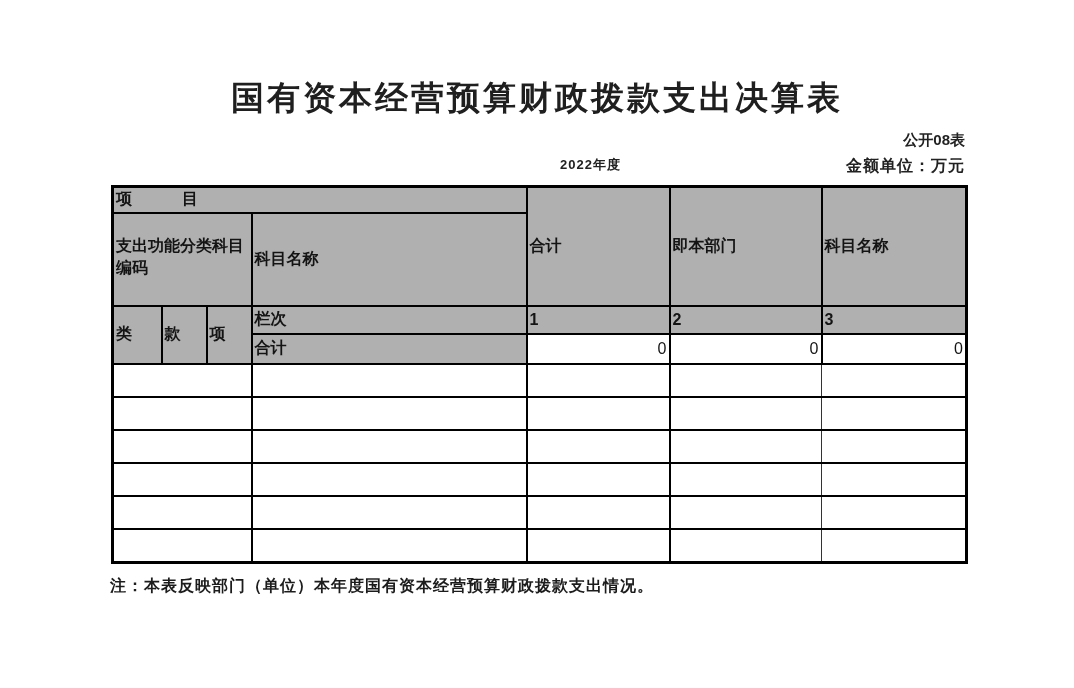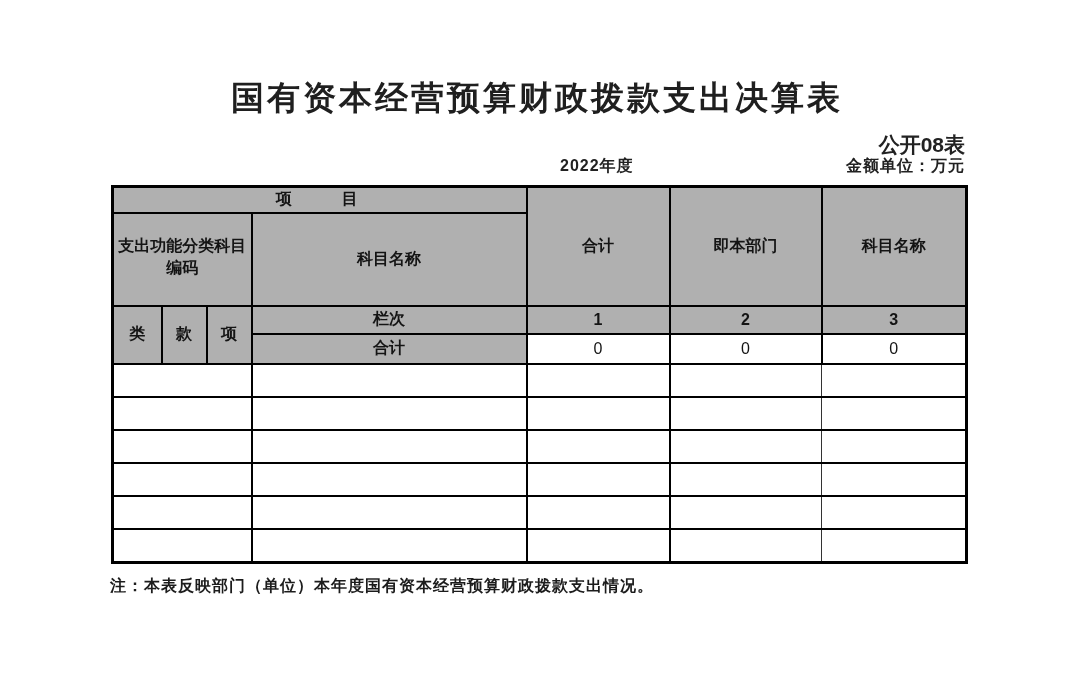--- a/index.html
+++ b/index.html
@@ -7,32 +7,32 @@
     width:1074px;height:688px;background:#ffffff;
     font-family:"Liberation Sans","DejaVu Sans",sans-serif;
     color:#1a1a1a;position:relative;overflow:hidden;
   }
   .page{position:absolute;inset:0;border-radius:23px;}
   .title{
     position:absolute;left:0;top:76px;width:1074px;text-align:center;
     font-size:33px;font-weight:bold;letter-spacing:3px;color:#1f1f1f;
   }
   .table-code{
-    position:absolute;right:109px;top:131px;font-size:21px;font-weight:bold;color:#222;
+    position:absolute;right:109px;top:131px;font-size:15px;font-weight:bold;color:#222;
   }
   .meta-left{position:absolute;left:112px;top:156px;font-size:16px;font-weight:bold;letter-spacing:2px;color:#222;}
-  .meta-year{position:absolute;left:560px;top:156px;font-size:16px;font-weight:bold;letter-spacing:1px;color:#222;}
+  .meta-year{position:absolute;left:560px;top:156px;font-size:13px;font-weight:bold;letter-spacing:1px;color:#222;}
   .meta-unit{position:absolute;right:109px;top:156px;font-size:16px;font-weight:bold;letter-spacing:1px;color:#222;}
 
   table.report{
     position:absolute;left:111px;top:185px;border-collapse:collapse;table-layout:fixed;
     border:3px solid #000;
   }
   table.report td{
-    border:2px solid #000;padding:0 2px;text-align:center;vertical-align:middle;
+    border:2px solid #000;padding:0 2px;vertical-align:middle;
     font-size:16px;color:#141414;overflow:hidden;
   }
   .hdr{background:#b0b0b0;font-weight:bold;}
   .r1{height:26px;}
   .r2{height:93px;}
   .r3{height:28px;}
   .r4{height:30px;}
   .body-row td{height:31px;background:#ffffff;}
   td.val{background:#ffffff;text-align:right;padding-right:5px;font-size:14px;font-weight:normal;}
   td.project-head{letter-spacing:6px;}

